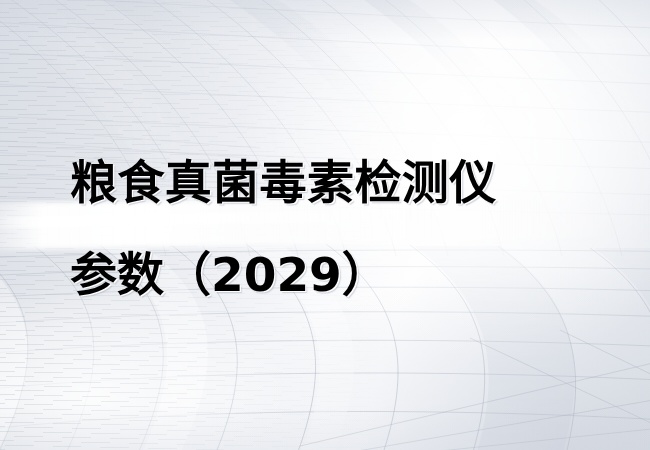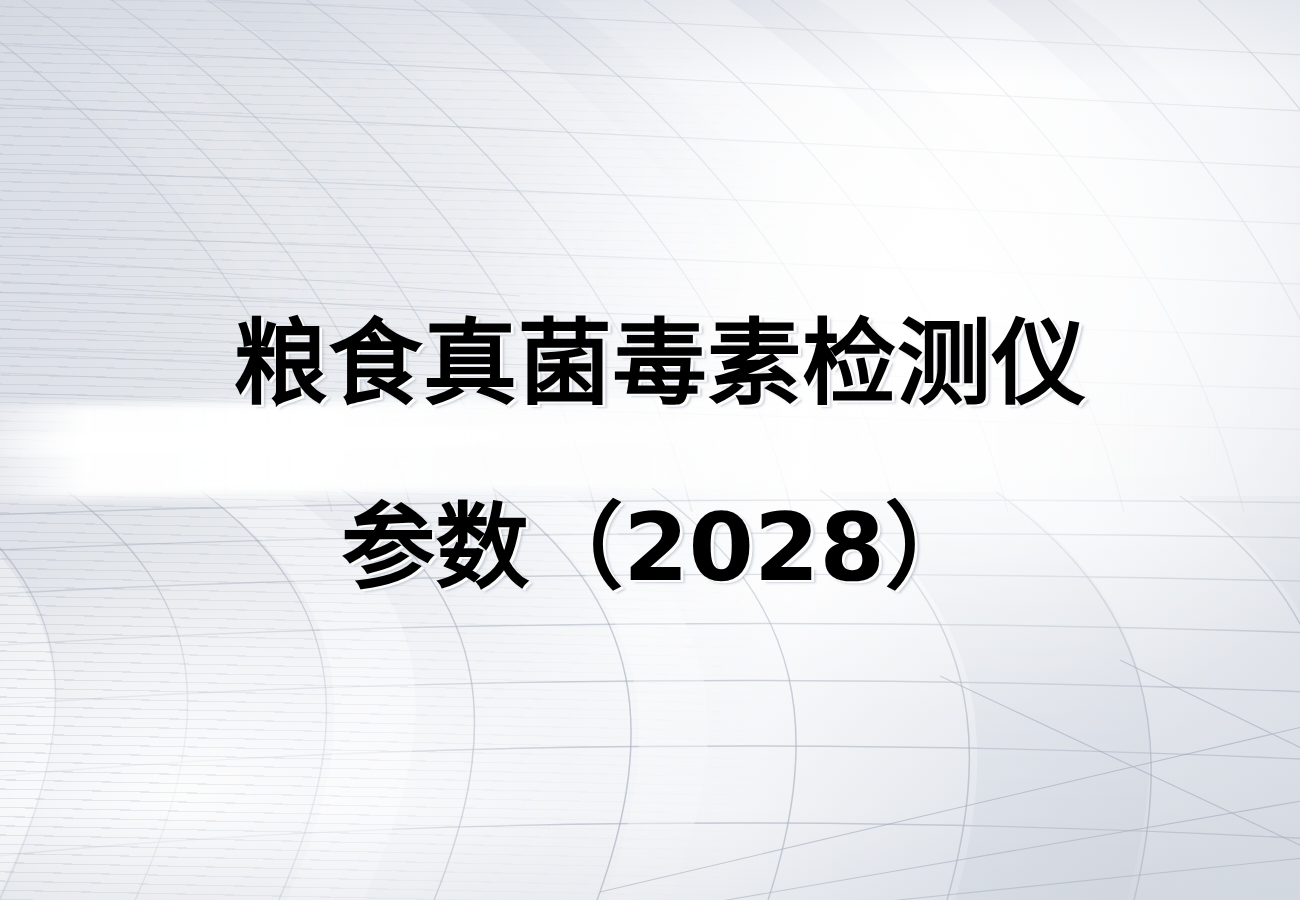--- a/index.html
+++ b/index.html
@@ -155,21 +155,20 @@
     color: #000000;
     font-family: "DejaVu Sans", "Liberation Sans", sans-serif;
     font-weight: 700;
     font-size: 47px;
     line-height: 92px;
     letter-spacing: 0.4px;
     white-space: nowrap;
     text-shadow:
        1.4px 1.0px 0 rgba(255,255,255,0.95),
        2.2px 1.6px 1.2px rgba(150,160,178,0.45);
-    text-align: center;
   }
   .title-line.line-2 {
     letter-spacing: 0px;
   }
 </style>
 </head>
 <body>
 
 <div class="banner">
 
@@ -292,16 +291,16 @@
   <div class="bg-layer bg-glow-right"></div>
   <div class="bg-layer bg-glow-left"></div>
   <div class="bg-layer bg-shade-br"></div>
   <div class="bg-layer bg-scanlines"></div>
   <div class="bg-streak"></div>
   <div class="bg-streak-core"></div>
   <div class="bg-layer bg-vignette"></div>
 
   <div class="title-block">
     <span class="title-line line-1">粮食真菌毒素检测仪</span>
-    <span class="title-line line-2">参数（2028）</span>
+    <span class="title-line line-2">参数（2029）</span>
   </div>
 
 </div>
 
 </body></html>

